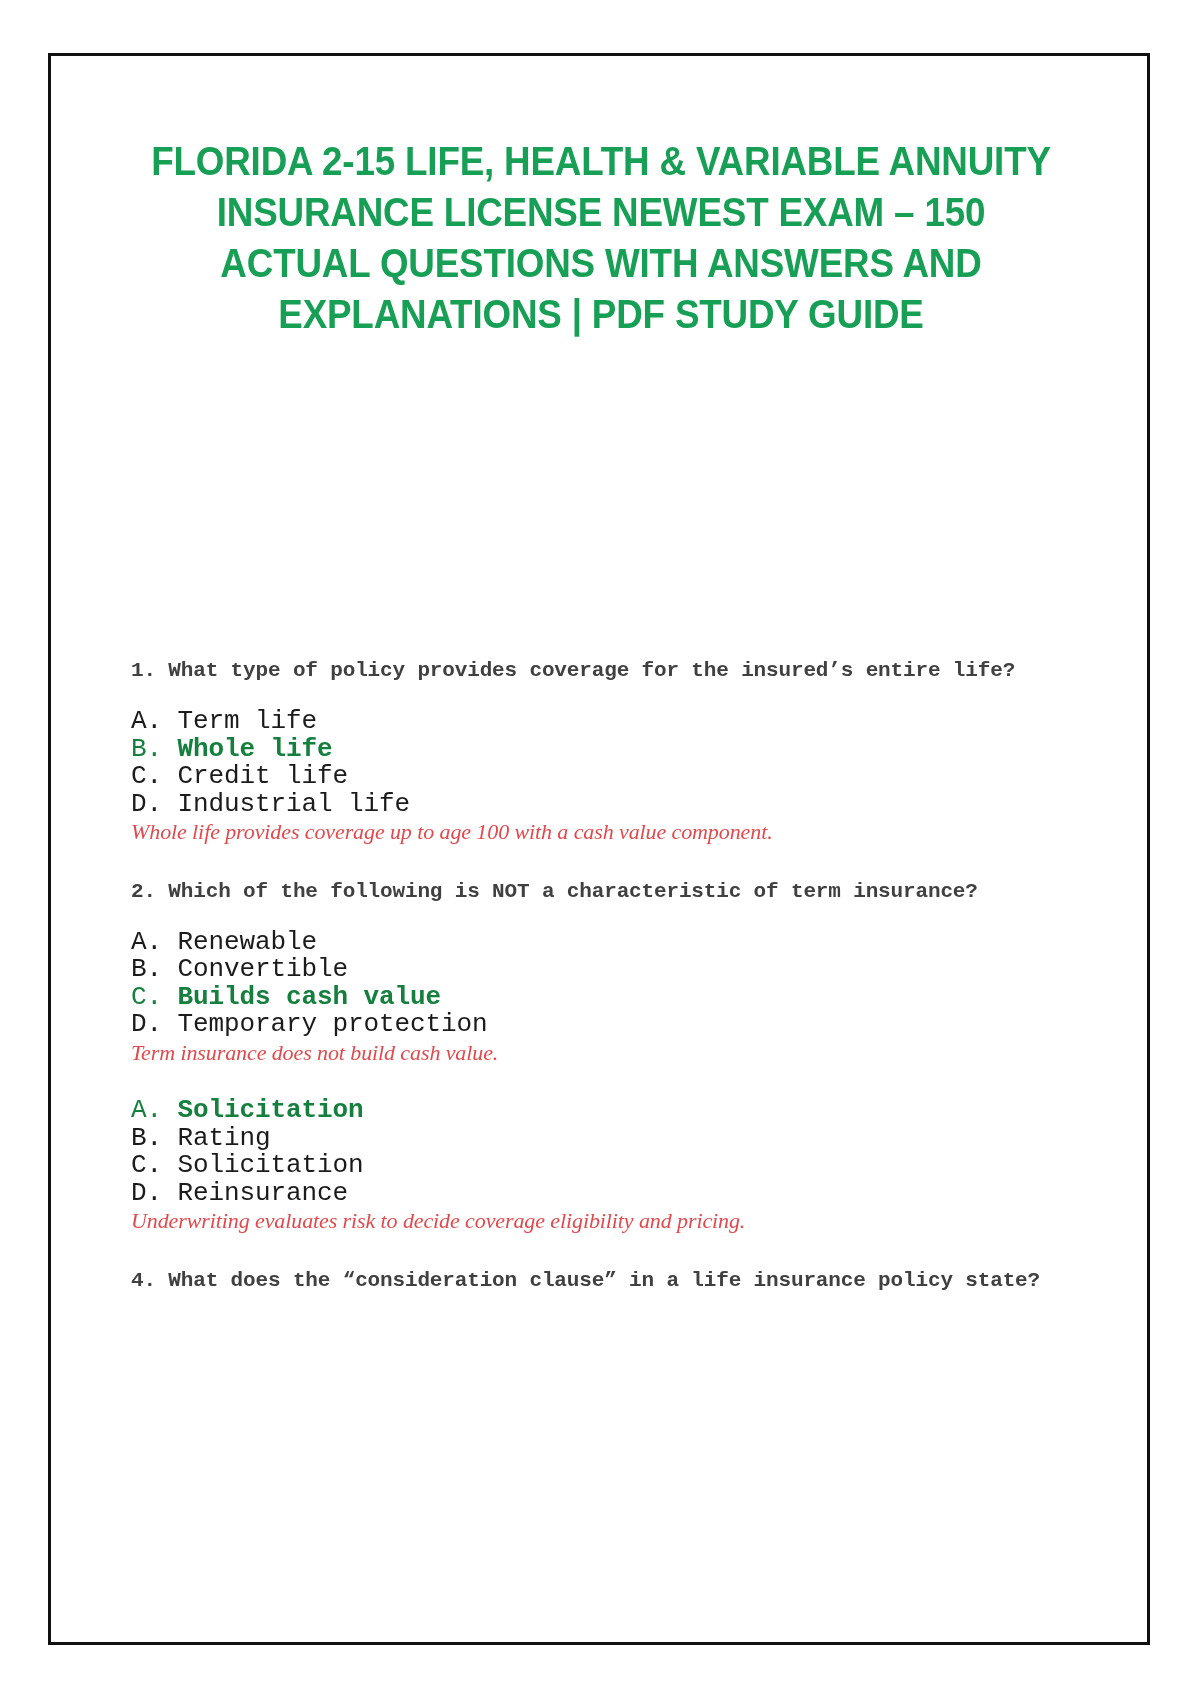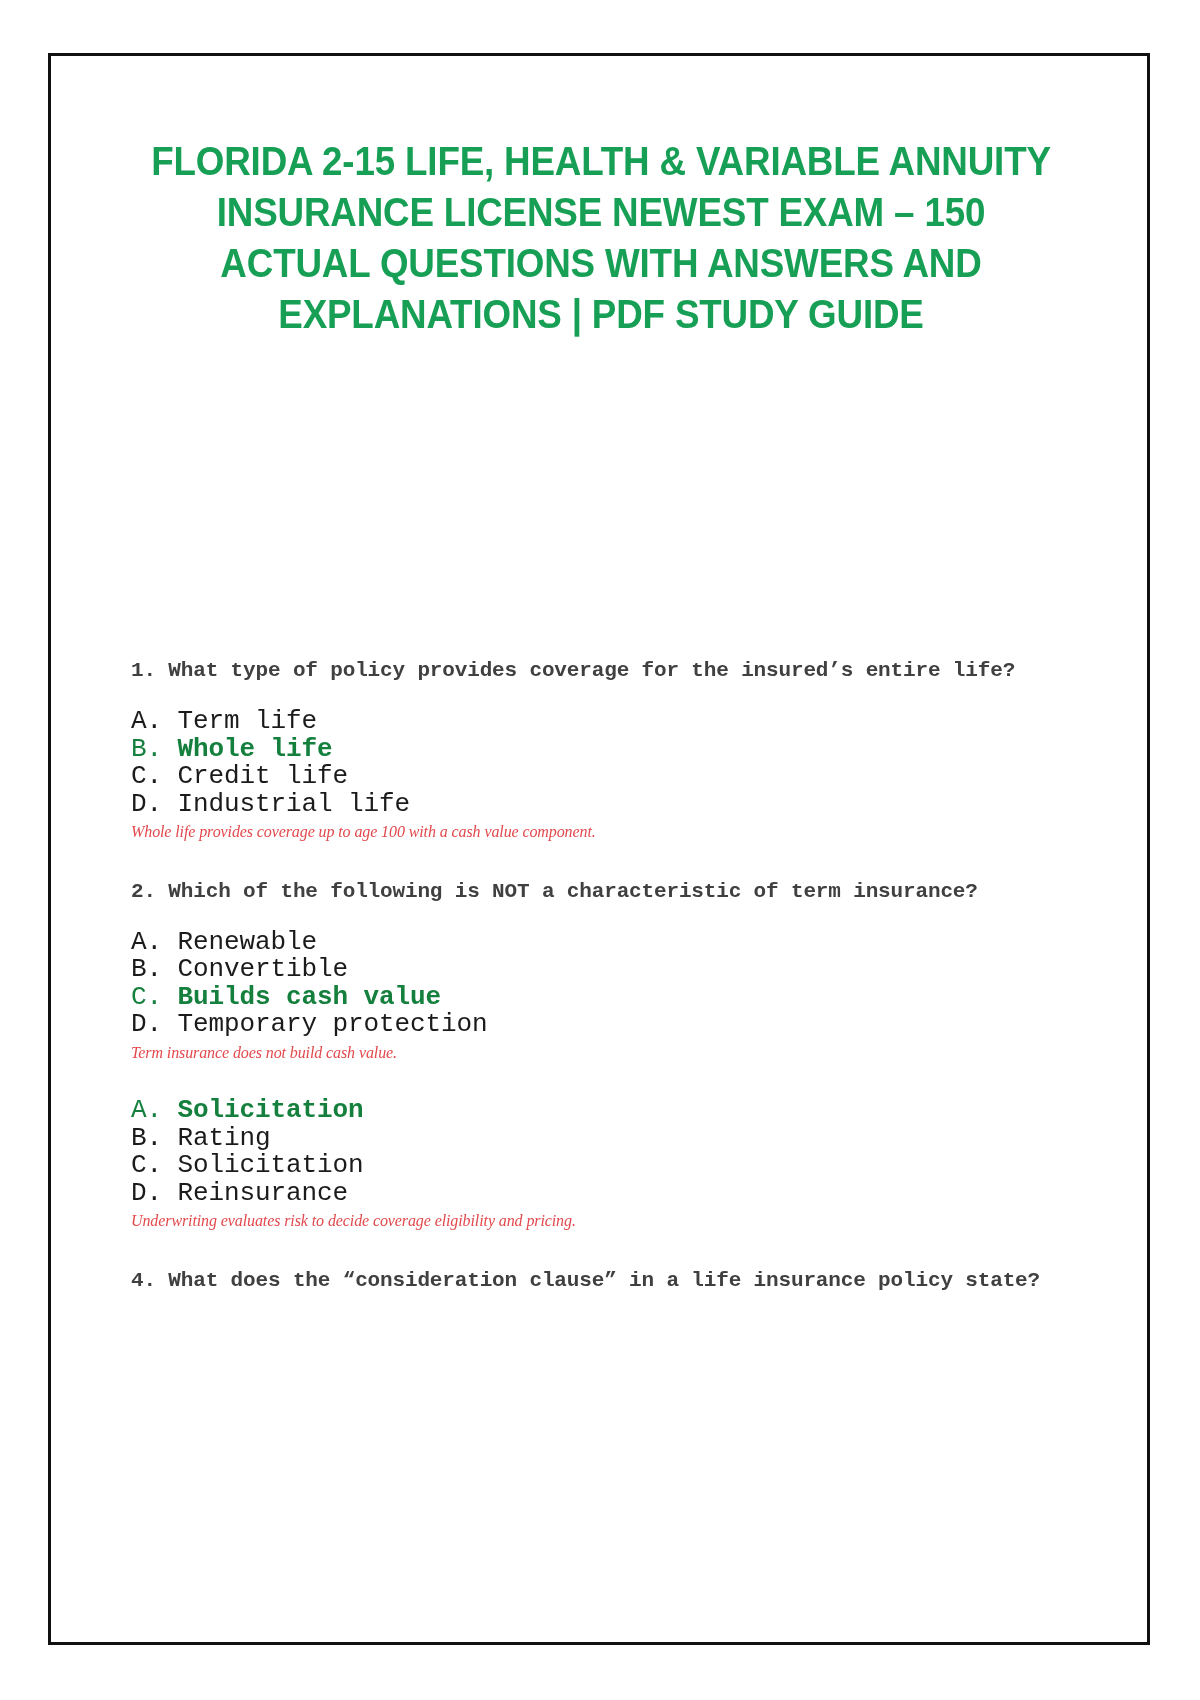--- a/index.html
+++ b/index.html
@@ -103,21 +103,21 @@
   .option.correct {
     color: #15803d;
     font-weight: bold;
   }
   .option.correct .opt-letter { font-weight: normal; }
   .option.correct .opt-text { font-weight: bold; }
 
   .explanation {
     font-family: "Liberation Serif", "DejaVu Serif", serif;
     font-style: italic;
-    font-size: 16px;
+    font-size: 22px;
     line-height: 27.5px;
     color: #e2484c;
     letter-spacing: -0.1px;
     margin: 0;
   }
 
   .qblock-last { margin-bottom: 16px; }
   .qblock-last .q-text { margin-bottom: 0; }
 </style>
 </head>

